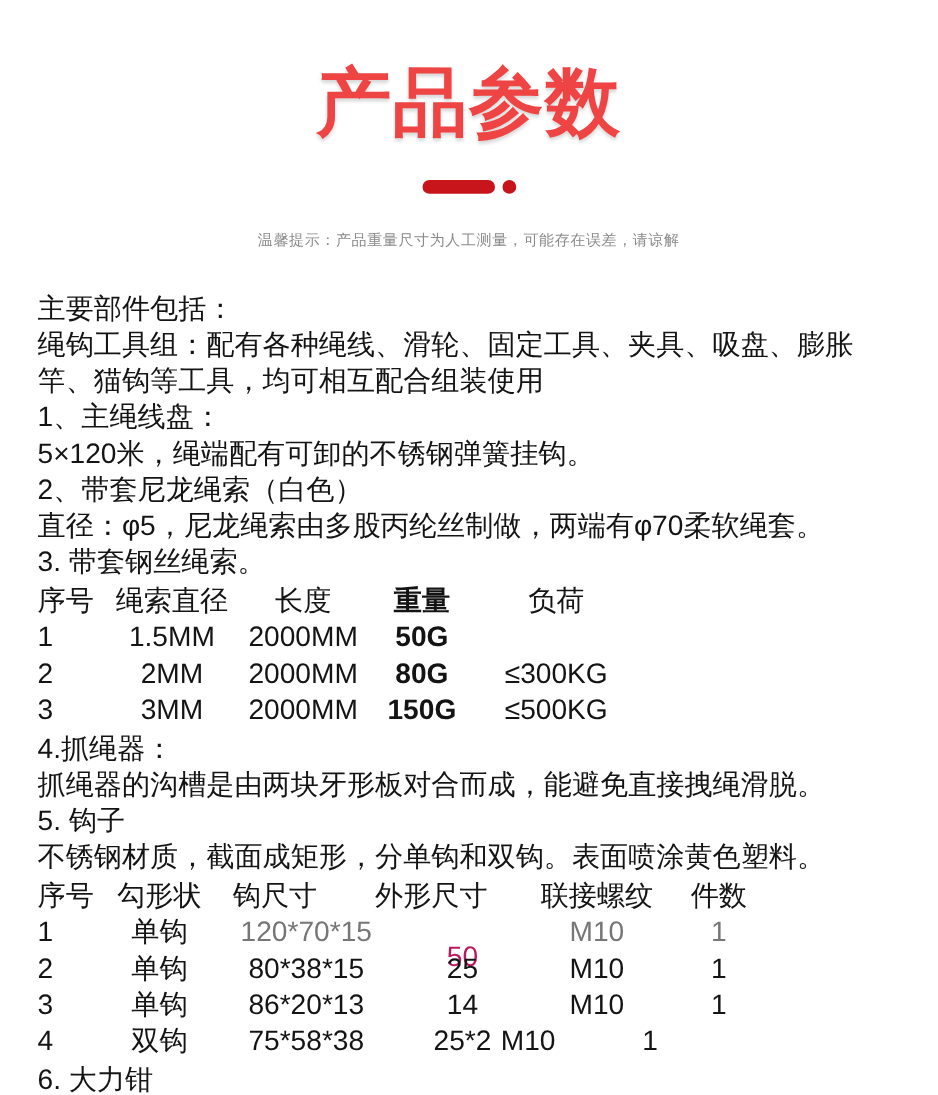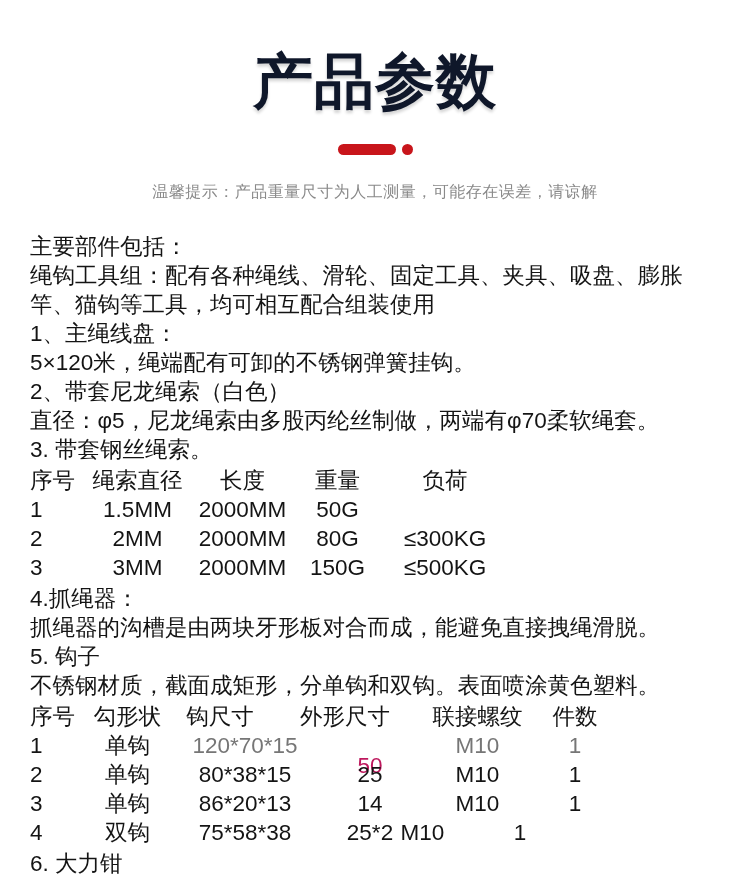--- a/index.html
+++ b/index.html
@@ -14,37 +14,37 @@
     color: #141414;
   }
   
   .hero { text-align: center; }
   .page-title {
     margin: 0;
     padding-top: 46px;
     font-size: 60px;
     line-height: 72px;
     font-weight: 900;
-    color: #0f172a;
+    color: #ef4444;
     letter-spacing: 1px;
     text-shadow: 0 3px 3px rgba(0,0,0,0.16);
   }
   .divider {
     margin-top: 26px;
     height: 11px;
     display: flex;
     justify-content: center;
     align-items: center;
     gap: 6px;
   }
   .divider .dash { width: 58px; height: 11px; border-radius: 6px; background: #c8151b; }
   .divider .dot  { width: 11px; height: 11px; border-radius: 50%; background: #c8151b; }
   .tip {
     margin: 27px 0 0 0;
-    font-size: 16px;
+    font-size: 12px;
     line-height: 20px;
     color: #8a8a8a;
     letter-spacing: 0.5px;
   }
   
   .content {
     margin-top: 30px;
     padding: 0 30px;
     font-size: 22.5px;
     line-height: 29px;
@@ -52,21 +52,21 @@
   }
   .content p { margin: 0; }
   
   .spec-table { margin: 2px 0; }
   .spec-table .row { display: flex; height: 29px; align-items: flex-start; }
   .spec-table .c { display: inline-block; text-align: center; white-space: nowrap; }
   
   .t1 .c1 { width: 55px;  text-align: left; }
   .t1 .c2 { width: 105px; }
   .t1 .c3 { width: 105px; }
-  .t1 .c4 { width: 85px;  }
+  .t1 .c4 { width: 85px; font-weight: bold;  }
   .t1 .c5 { width: 130px; }
   
   .t2 .c1 { width: 55px;  text-align: left; }
   .t2 .c2 { width: 85px;  }
   .t2 .c3 { width: 150px; }
   .t2 .c4 { width: 100px; }
   .t2 .c5 { width: 115px; }
   .t2 .c6 { width: 80px;  }
   
   .t2 .row-data-1 .c3, .t2 .row-data-1 .c5, .t2 .row-data-1 .c6 { color: #767676; }

